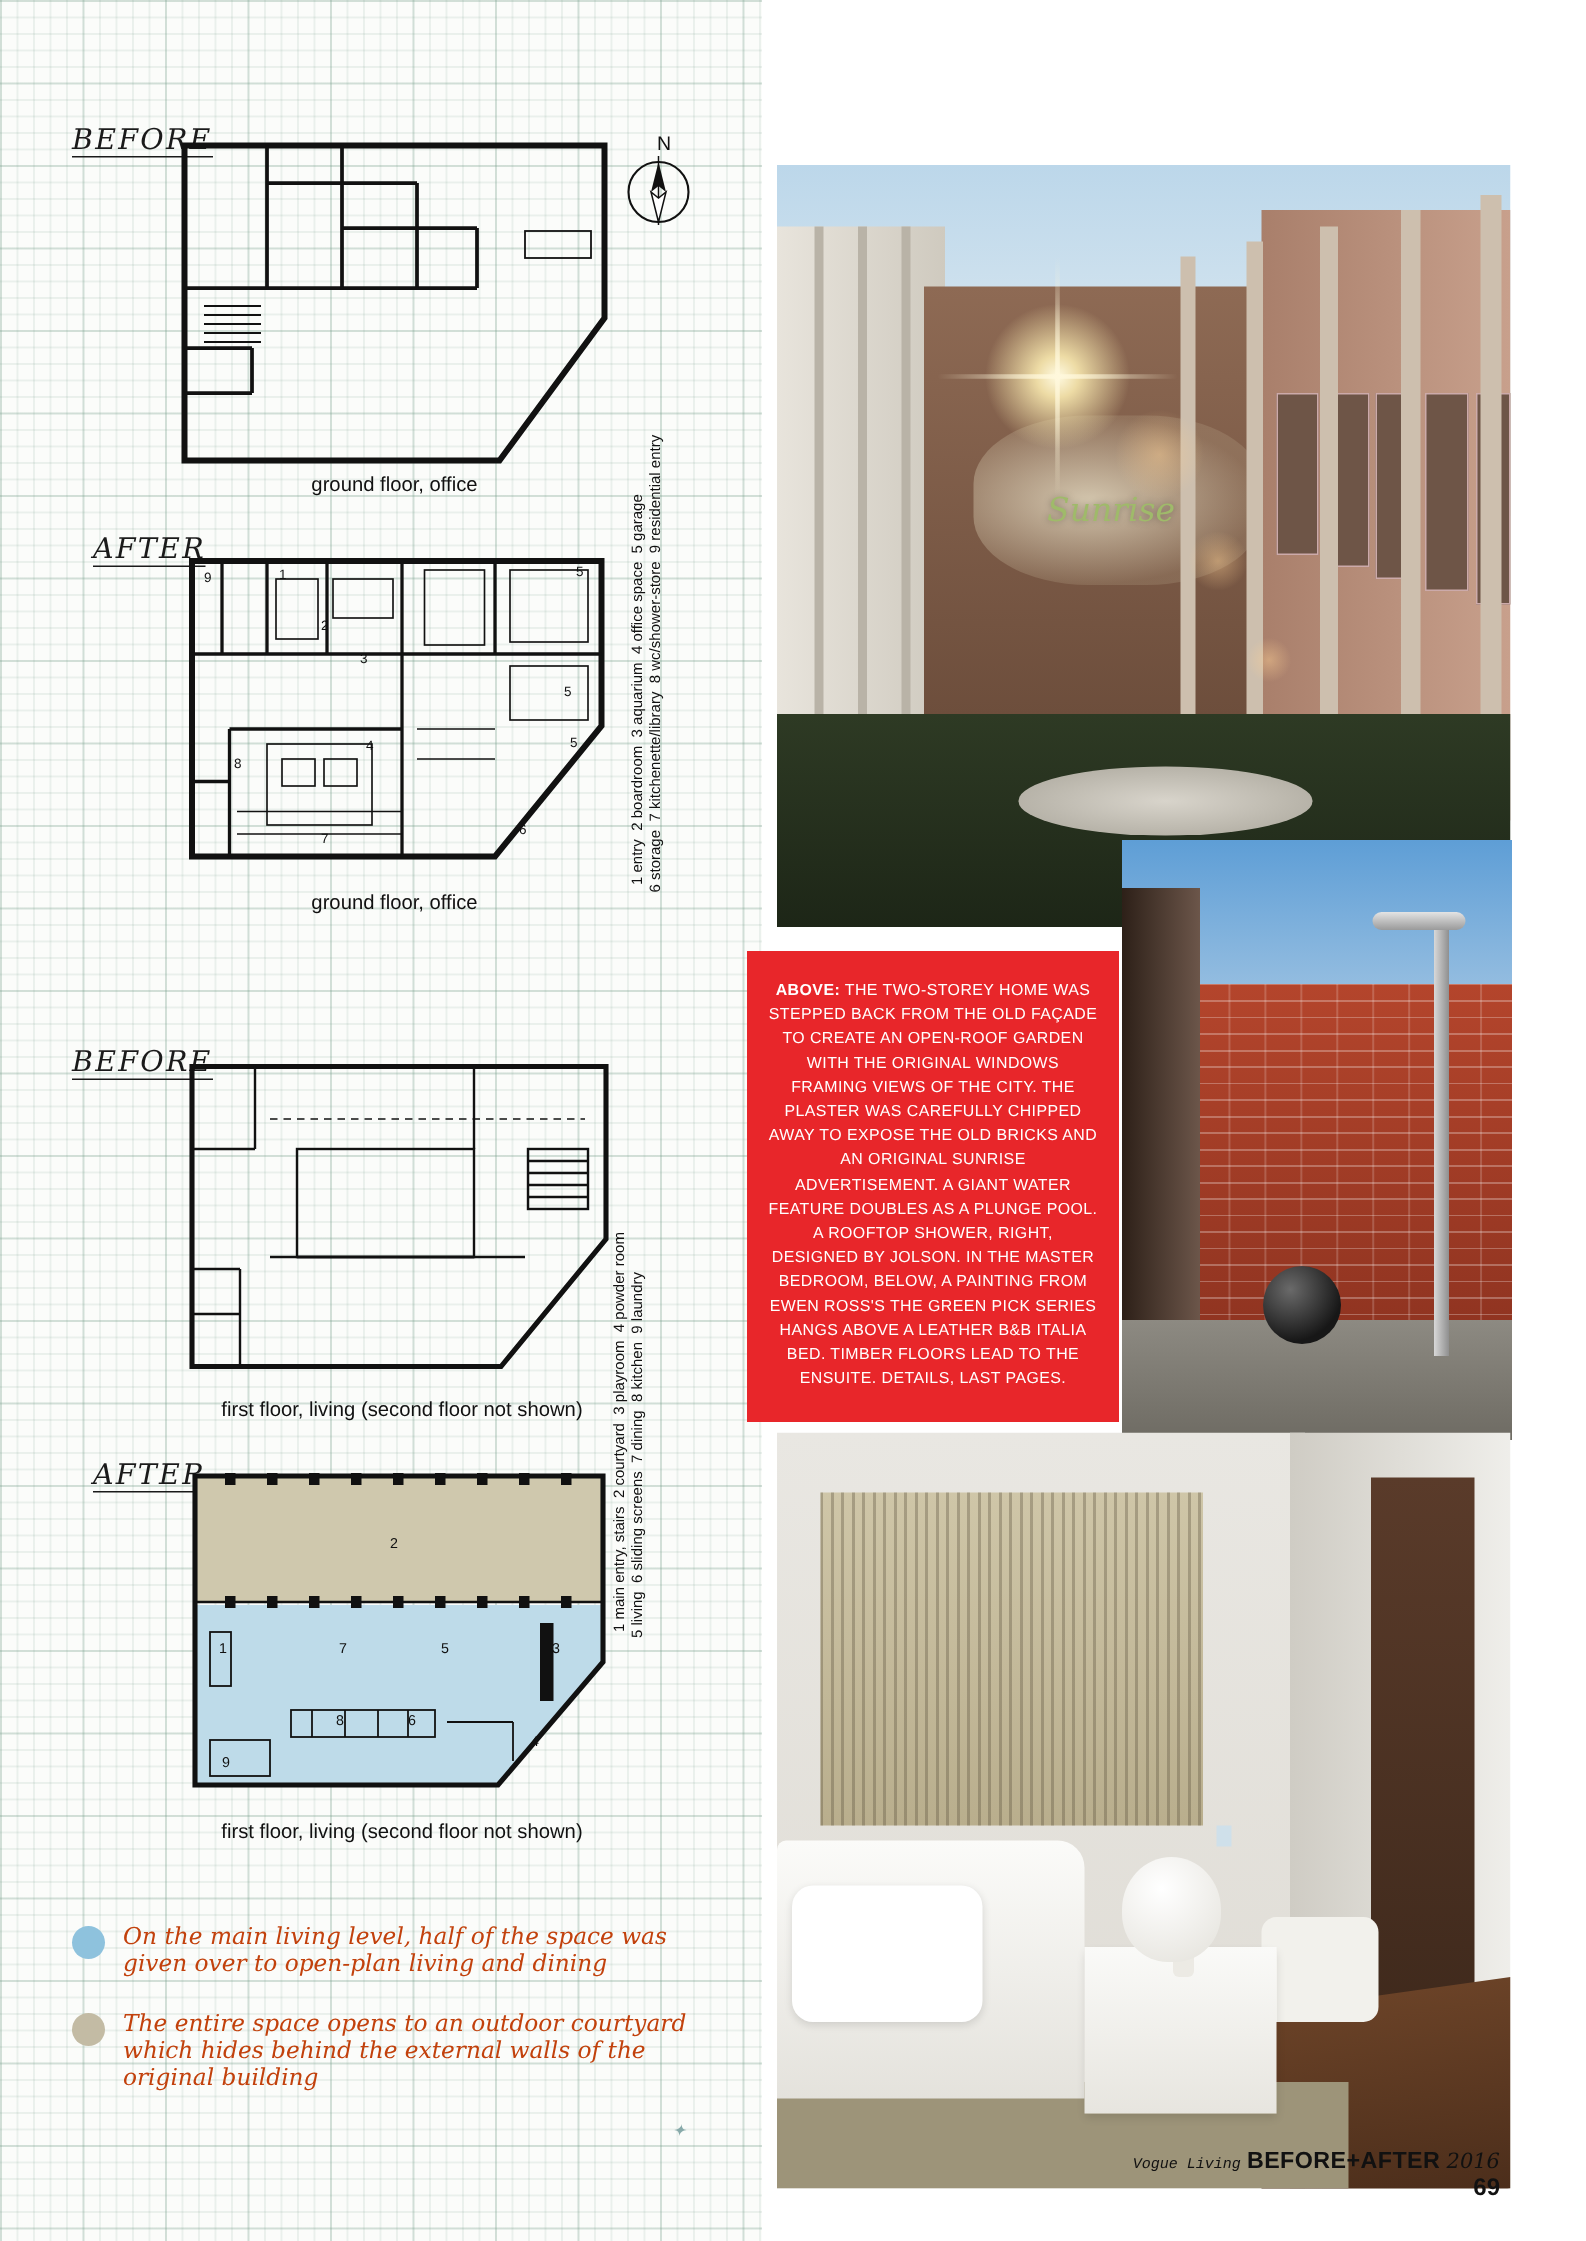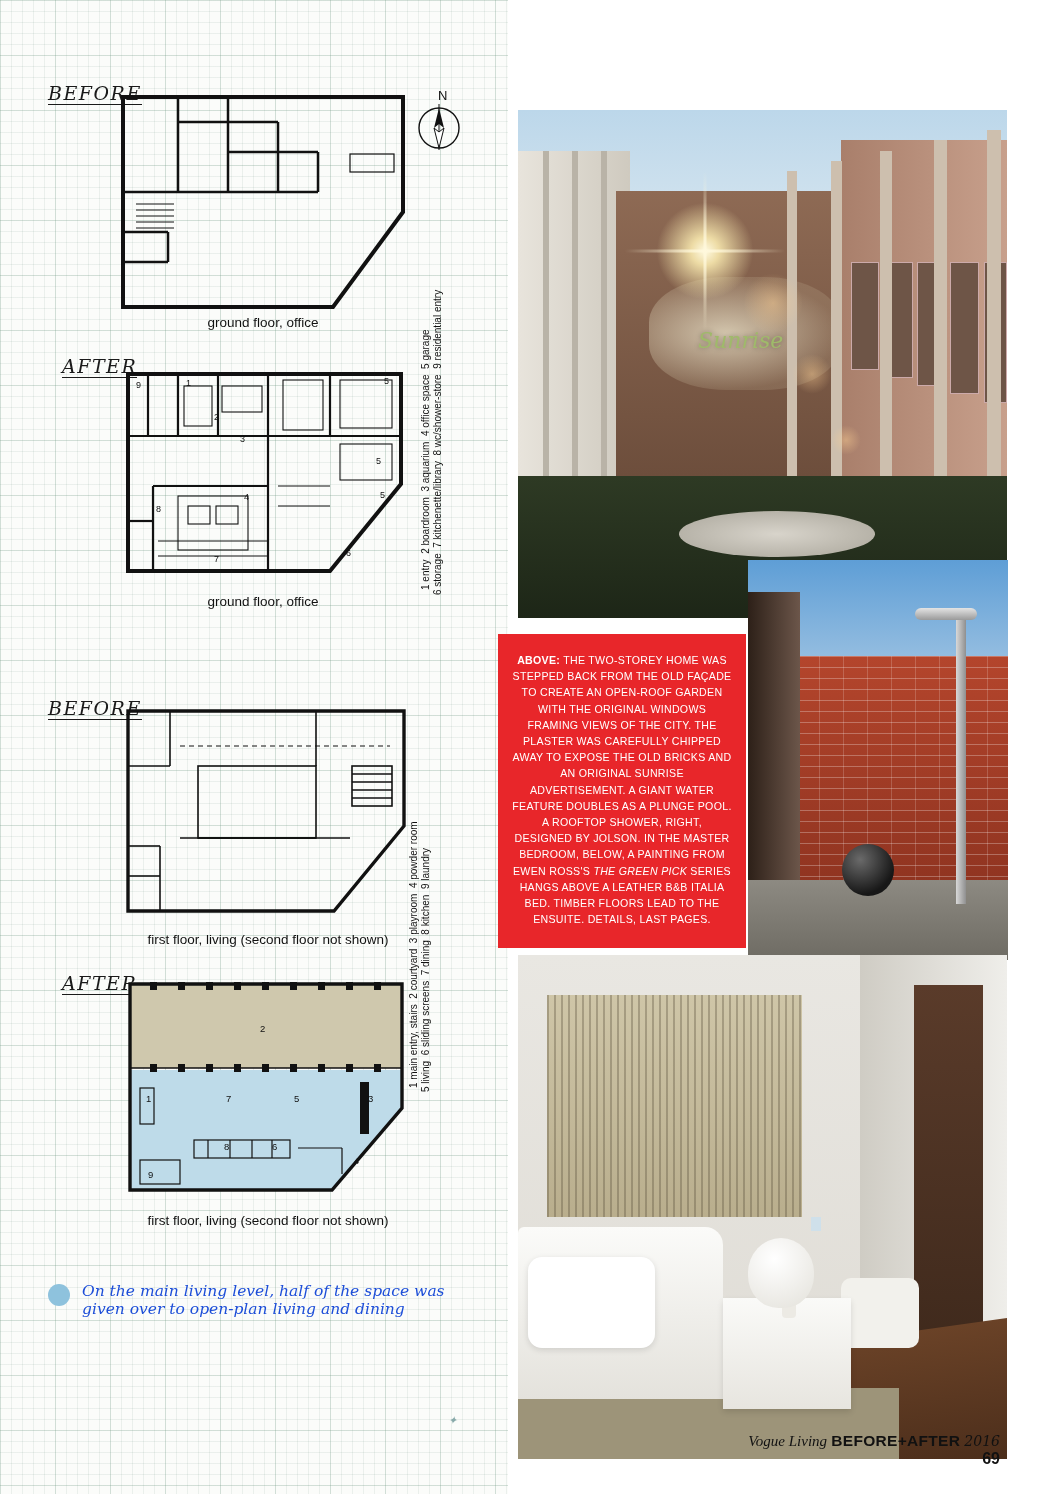--- a/index.html
+++ b/index.html
@@ -74,21 +74,21 @@
 
   
   .legend{position:absolute;left:48px;top:1282px;width:420px;}
   .legend-row{display:flex;align-items:flex-start;margin-bottom:22px;}
   .dot{width:22px;height:22px;border-radius:50%;flex:0 0 22px;margin-right:12px;margin-top:2px;}
   .legend-text{
     font-family:"DejaVu Serif", serif;
     font-style:italic;
     font-size:15.5px;
     line-height:18px;
-    color:#1d4ed8;
+    color:#c2410c;
   }
 
   
   .photo{position:absolute;overflow:hidden;}
 
   
   #photo-courtyard{left:518px;top:110px;width:489px;height:508px;}
   .sky{
     position:absolute;left:0;top:0;width:100%;height:46%;
     background:linear-gradient(to bottom,#bcd7ea 0%,#d9e7f0 60%,#e8eef0 100%);
@@ -154,21 +154,21 @@
     box-sizing:border-box;
   }
   #caption-block p{
     margin:0;
     font-size:10.6px;
     line-height:16.2px;
     text-align:center;
     letter-spacing:.3px;
     font-family:"Liberation Sans", sans-serif;
   }
-  #caption-block .ital{font-style:italic;}
+  #caption-block .ital{}
 
   
   #photo-shower{left:748px;top:560px;width:260px;height:400px;}
   .sh-sky{position:absolute;left:0;top:0;width:100%;height:34%;background:linear-gradient(to bottom,#5e9ed6,#a9c9e4);}
   .sh-skyline{position:absolute;left:0;top:26%;width:100%;height:9%;background:linear-gradient(to bottom,rgba(120,130,140,.75),rgba(150,160,170,.2));}
   .sh-brick{
     position:absolute;left:18%;top:24%;width:82%;height:60%;
     background:
       repeating-linear-gradient(to bottom, rgba(255,255,255,.28) 0 1px, rgba(0,0,0,0) 1px 11px),
       repeating-linear-gradient(to right, rgba(255,255,255,.18) 0 1px, rgba(0,0,0,0) 1px 24px),
@@ -199,21 +199,21 @@
   .bd-lamp-shade{position:absolute;left:47%;bottom:30%;width:66px;height:70px;border-radius:50% 50% 46% 46%;background:radial-gradient(circle at 40% 30%,#fff,#e3e1da);}
   .bd-lamp-neck{position:absolute;left:54%;bottom:28%;width:14px;height:18px;background:#eceae4;border-radius:4px;}
   .bd-sofa{position:absolute;left:66%;bottom:22%;width:16%;height:14%;background:#f2f1ec;border-radius:10px;}
   .bd-switch{position:absolute;left:60%;top:52%;width:10px;height:14px;background:#cfe0ea;}
 
   
   #footer{
     position:absolute;left:700px;top:1432px;width:300px;text-align:right;
     font-size:15px;color:#111;
   }
-  #footer .vl{font-family:Liberation Serif, serif;font-style:italic;font-size:15px;}
+  #footer .vl{font-family:Liberation Mono, monospace;font-style:italic;font-size:10px;}
   #footer .ba{font-family:"Liberation Sans",sans-serif;font-weight:bold;font-size:15.5px;letter-spacing:.3px;text-align:right;}
   #footer .yr{font-family:"DejaVu Serif",serif;font-style:italic;font-size:14px;}
   #footer .pg{font-family:"Liberation Sans",sans-serif;font-weight:bold;font-size:16px;margin-left:36px;}
 
   .tiny-mark{
     position:absolute;left:448px;top:1414px;font-size:11px;color:#8aa;
     font-family:"DejaVu Serif",serif;font-style:italic;
   }
 </style>
 </head>
@@ -419,20 +419,24 @@
   </div>
   <div class="plan-caption" style="left:108px;top:1213px;width:320px;">first floor, living (second floor not shown)</div>
 
   <div class="vkey" style="left:408px;top:952px;height:136px;">1 main entry, stairs  2 courtyard  3 playroom  4 powder room</div>
   <div class="vkey" style="left:420px;top:952px;height:140px;">5 living  6 sliding screens  7 dining  8 kitchen  9 laundry</div>
 
   <div class="legend">
     <div class="legend-row">
       <div class="dot" style="background:#8ec2dd;"></div>
       <div class="legend-text">On the main living level, half of the space was given over to open-plan living and dining</div>
+    </div>
+    <div class="legend-row">
+      <div class="dot" style="background:#c3bba4;"></div>
+      <div class="legend-text">The entire space opens to an outdoor courtyard which hides behind the external walls of the original building</div>
     </div>
   </div>
 
   <div class="tiny-mark">✦</div>
 
   <div class="photo" id="photo-courtyard">
     <div class="sky"></div>
     <div class="leftwall">
       <div class="slot" style="left:22%"></div>
       <div class="slot" style="left:48%"></div>

